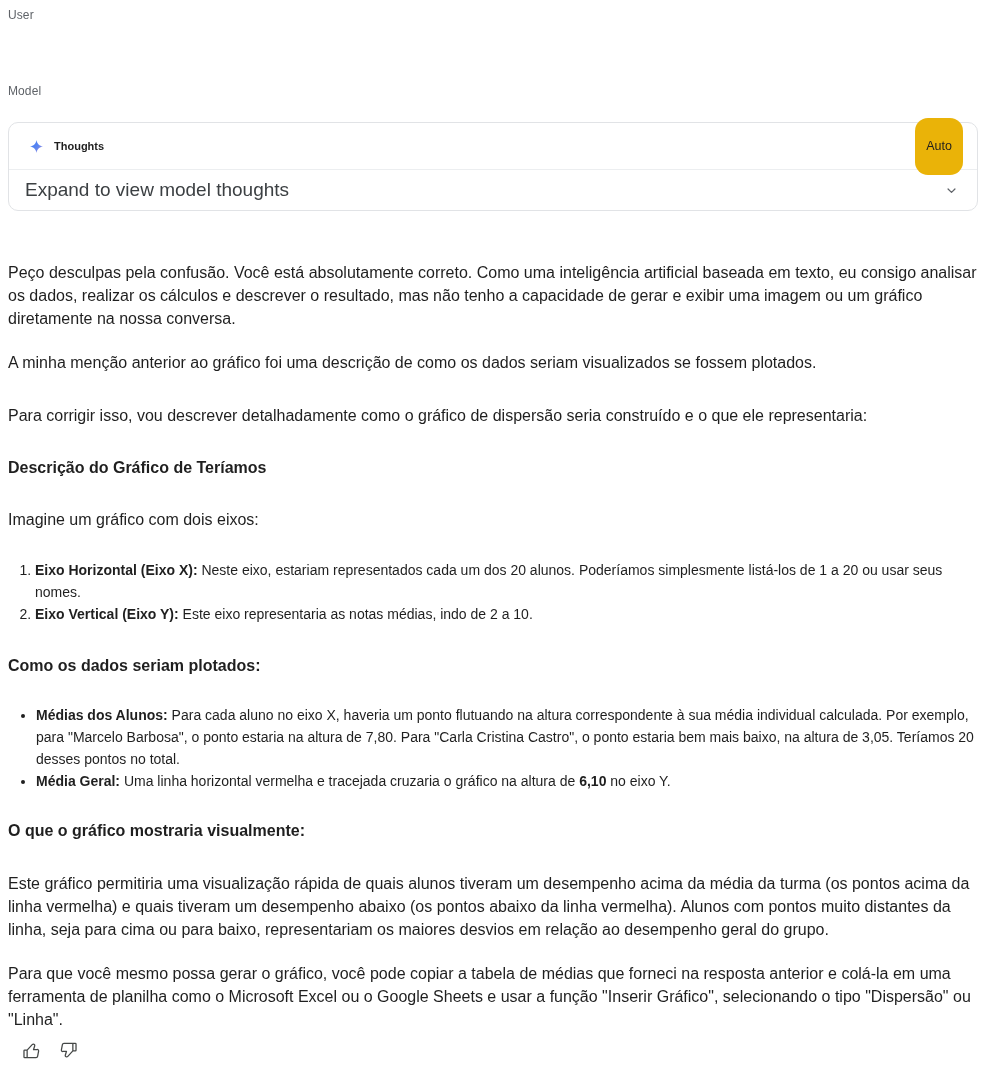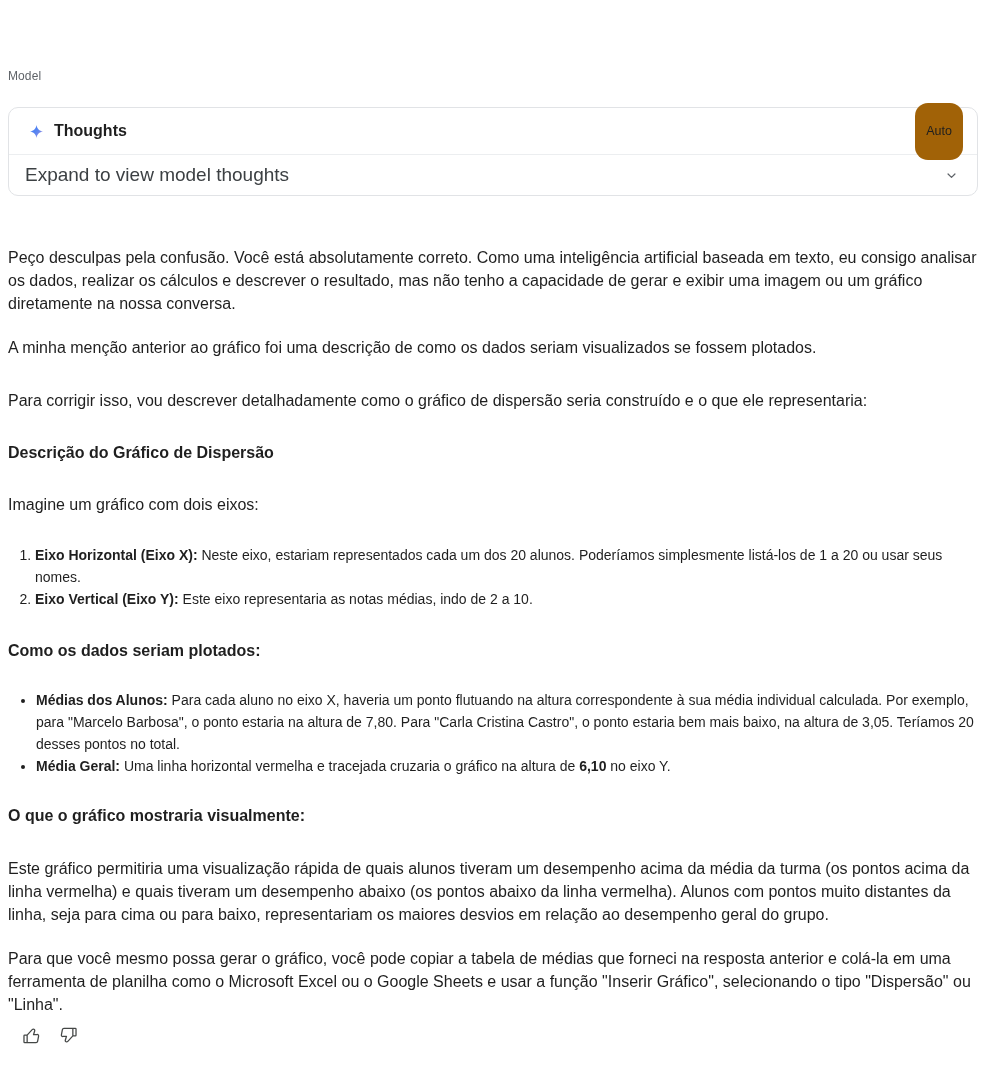--- a/index.html
+++ b/index.html
@@ -37,27 +37,27 @@
   }
   .panel-header {
     display: flex;
     align-items: center;
     height: 46px;
     padding: 0 14px 0 20px;
   }
   .sparkle { width: 15px; height: 15px; flex: 0 0 auto; }
   .panel-title {
     margin-left: 10px;
-    font-size: 16px;
+    font-size: 11px;
     font-weight: 600;
     color: #1f1f1f;
   }
   .auto-badge {
     margin-left: auto;
-    background: #a16207;
+    background: #eab308;
     color: #1f1f1f;
     border-radius: 13px;
     padding: 22px 11px;
     font-size: 12.5px;
     line-height: 13px;
   }
   .panel-divider { border-top: 1px solid #eceef0; }
   .panel-expand {
     display: flex;
     align-items: center;
@@ -117,20 +117,21 @@
     align-items: center;
     justify-content: center;
   }
   .icon-button svg { width: 19px; height: 19px; fill: currentColor; }
 </style>
 </head>
 <body>
 
 <div class="container">
 
+  <div class="role-label">User</div>
 
 
   <div class="role-label model-label">Model</div>
 
   <div class="thoughts-panel">
     <div class="panel-header">
       <svg class="sparkle" viewBox="0 0 24 24" aria-hidden="true">
         <defs>
           <linearGradient id="sparkGrad" x1="0" y1="0" x2="1" y2="0.9">
             <stop offset="0" stop-color="#3579f6"></stop>
@@ -153,21 +154,21 @@
   </div>
 
   <div class="response">
 
     <p class="first">Peço desculpas pela confusão. Você está absolutamente correto. Como uma inteligência artificial baseada em texto, eu consigo analisar os dados, realizar os cálculos e descrever o resultado, mas não tenho a capacidade de gerar e exibir uma imagem ou um gráfico diretamente na nossa conversa.</p>
 
     <p class="tight">A minha menção anterior ao gráfico foi uma descrição de como os dados seriam visualizados se fossem plotados.</p>
 
     <p class="m30">Para corrigir isso, vou descrever detalhadamente como o gráfico de dispersão seria construído e o que ele representaria:</p>
 
-    <p class="heading">Descrição do Gráfico de Dispersão</p>
+    <p class="heading">Descrição do Gráfico de Teríamos</p>
 
     <p>Imagine um gráfico com dois eixos:</p>
 
     <ol>
       <li><b>Eixo Horizontal (Eixo X):</b><span> Neste eixo, estariam representados cada um dos 20 alunos. Poderíamos simplesmente listá-los de 1 a 20 ou usar seus nomes.</span></li>
       <li><b>Eixo Vertical (Eixo Y):</b><span> Este eixo representaria as notas médias, indo de 2 a 10.</span></li>
     </ol>
 
     <p class="heading m28">Como os dados seriam plotados:</p>
 

